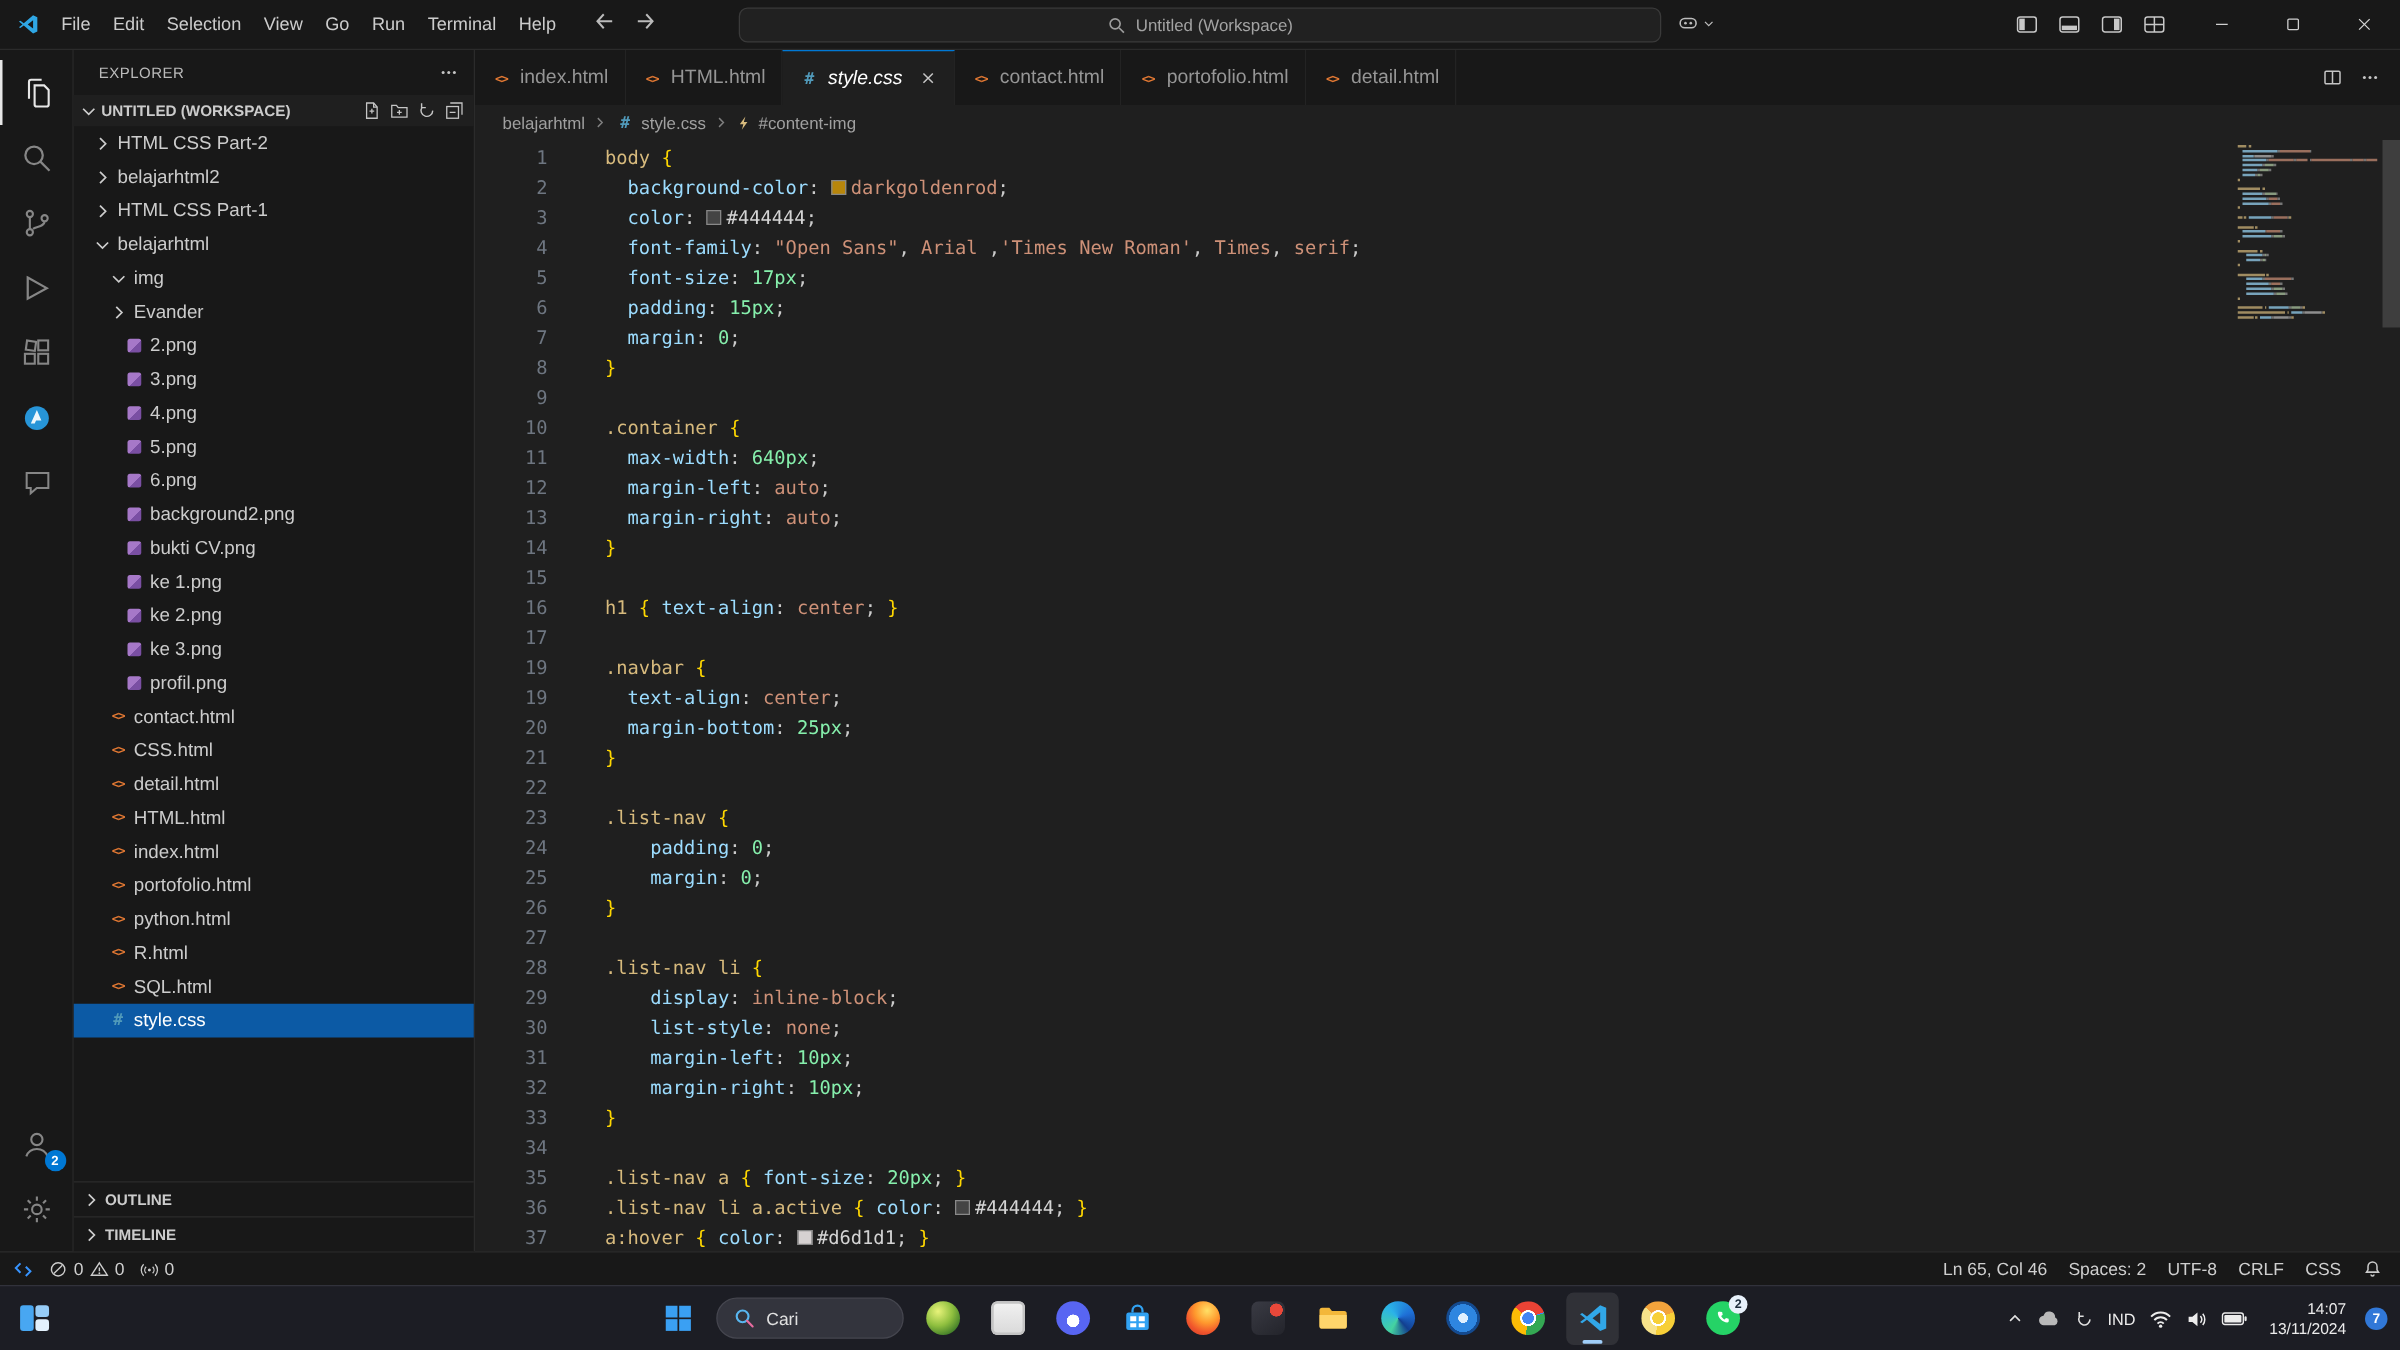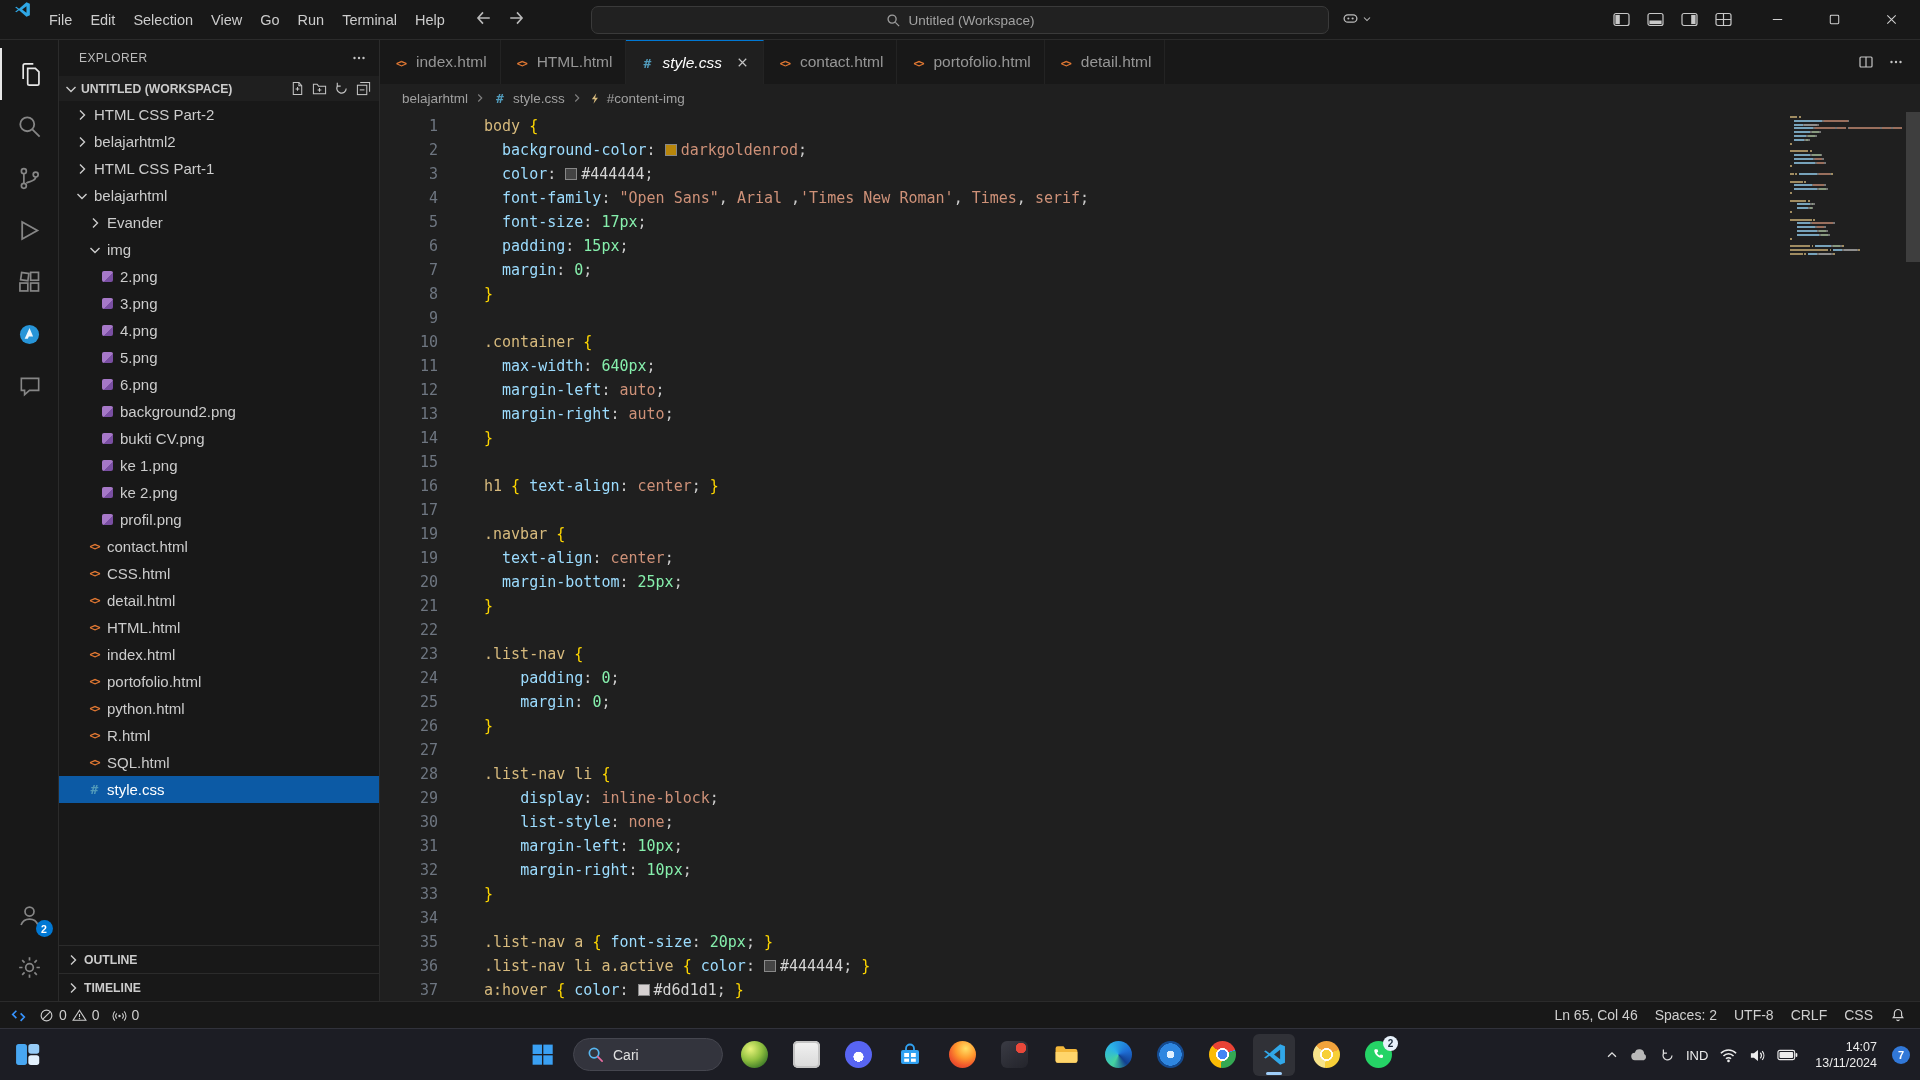--- a/index.html
+++ b/index.html
@@ -2,21 +2,21 @@
 <html><head>
 <meta charset="utf-8">
 <style>
   *{margin:0;padding:0;box-sizing:border-box}
   html,body{width:1920px;height:1080px;overflow:hidden;background:#1f1f1f;
     font-family:"Liberation Sans",sans-serif;color:#cccccc}
   .stage{position:relative;width:1920px;height:1080px;display:flex;flex-direction:column;overflow:hidden}
 
   
   .titlebar{position:relative;height:40px;background:#181818;border-bottom:1px solid #2b2b2b;
-    display:flex;flex:0 0 40px}
+    display:flex;align-items:center;flex:0 0 40px}
   .vslogo{margin:0 8px 0 13px;display:flex}
   .menubar{display:flex;height:100%}
   .menu-item{padding:0 9px;line-height:40px;font-size:14.5px;color:#cccccc;cursor:default}
   .nav-arrows{display:flex;gap:16px;margin-left:20px;align-items:center;opacity:.9}
   .cmd-center{position:absolute;left:50%;top:6px;transform:translateX(-50%);width:738px;height:28px;
     background:#212121;border:1px solid #3a3a3a;border-radius:7px;display:flex;align-items:center;
     justify-content:center;gap:8px;color:#a3a3a3;font-size:13.5px}
   .copilot{position:absolute;left:calc(50% + 382px);top:10px;display:flex;align-items:center;gap:2px}
   .layout-controls{position:absolute;right:188px;top:0;height:100%;display:flex;gap:17px;align-items:center}
   .window-controls{position:absolute;right:0;top:0;height:100%;display:flex}
@@ -365,32 +365,32 @@
             <span class="tree-ic">
               <svg width="16" height="16" viewBox="0 0 16 16">
                 <path d="M3.5 6L8 10.5 12.5 6" fill="none" stroke="#cccccc" stroke-width="1.4"></path>
               </svg>
             </span>
             <span class="tree-label">belajarhtml</span>
           </div>
           <div class="tree-row" style="padding-left: 27px;">
             <span class="tree-ic">
               <svg width="16" height="16" viewBox="0 0 16 16">
+                <path d="M3.5 6L8 10.5 12.5 6" fill="none" stroke="#cccccc" stroke-width="1.4"></path>
+              </svg>
+            </span>
+            <span class="tree-label">img</span>
+          </div>
+          <div class="tree-row" style="padding-left: 27px;">
+            <span class="tree-ic">
+              <svg width="16" height="16" viewBox="0 0 16 16">
                 <path d="M6 3.5L10.5 8 6 12.5" fill="none" stroke="#cccccc" stroke-width="1.4"></path>
               </svg>
             </span>
             <span class="tree-label">Evander</span>
-          </div>
-          <div class="tree-row" style="padding-left: 27px;">
-            <span class="tree-ic">
-              <svg width="16" height="16" viewBox="0 0 16 16">
-                <path d="M3.5 6L8 10.5 12.5 6" fill="none" stroke="#cccccc" stroke-width="1.4"></path>
-              </svg>
-            </span>
-            <span class="tree-label">img</span>
           </div>
           <div class="tree-row" style="padding-left: 40px;">
             <span class="tree-ic">
               <span class="fi">
                 <span class="fi-img"></span>
               </span>
             </span>
             <span class="tree-label">2.png</span>
           </div>
           <div class="tree-row" style="padding-left: 40px;">
@@ -449,20 +449,28 @@
             </span>
             <span class="tree-label">ke 1.png</span>
           </div>
           <div class="tree-row" style="padding-left: 40px;">
             <span class="tree-ic">
               <span class="fi">
                 <span class="fi-img"></span>
               </span>
             </span>
             <span class="tree-label">ke 2.png</span>
+          </div>
+          <div class="tree-row" style="padding-left: 40px;">
+            <span class="tree-ic">
+              <span class="fi">
+                <span class="fi-img"></span>
+              </span>
+            </span>
+            <span class="tree-label">ke 3.png</span>
           </div>
           <div class="tree-row" style="padding-left: 40px;">
             <span class="tree-ic">
               <span class="fi">
                 <span class="fi-img"></span>
               </span>
             </span>
             <span class="tree-label">profil.png</span>
           </div>
           <div class="tree-row" style="padding-left: 27px;">

